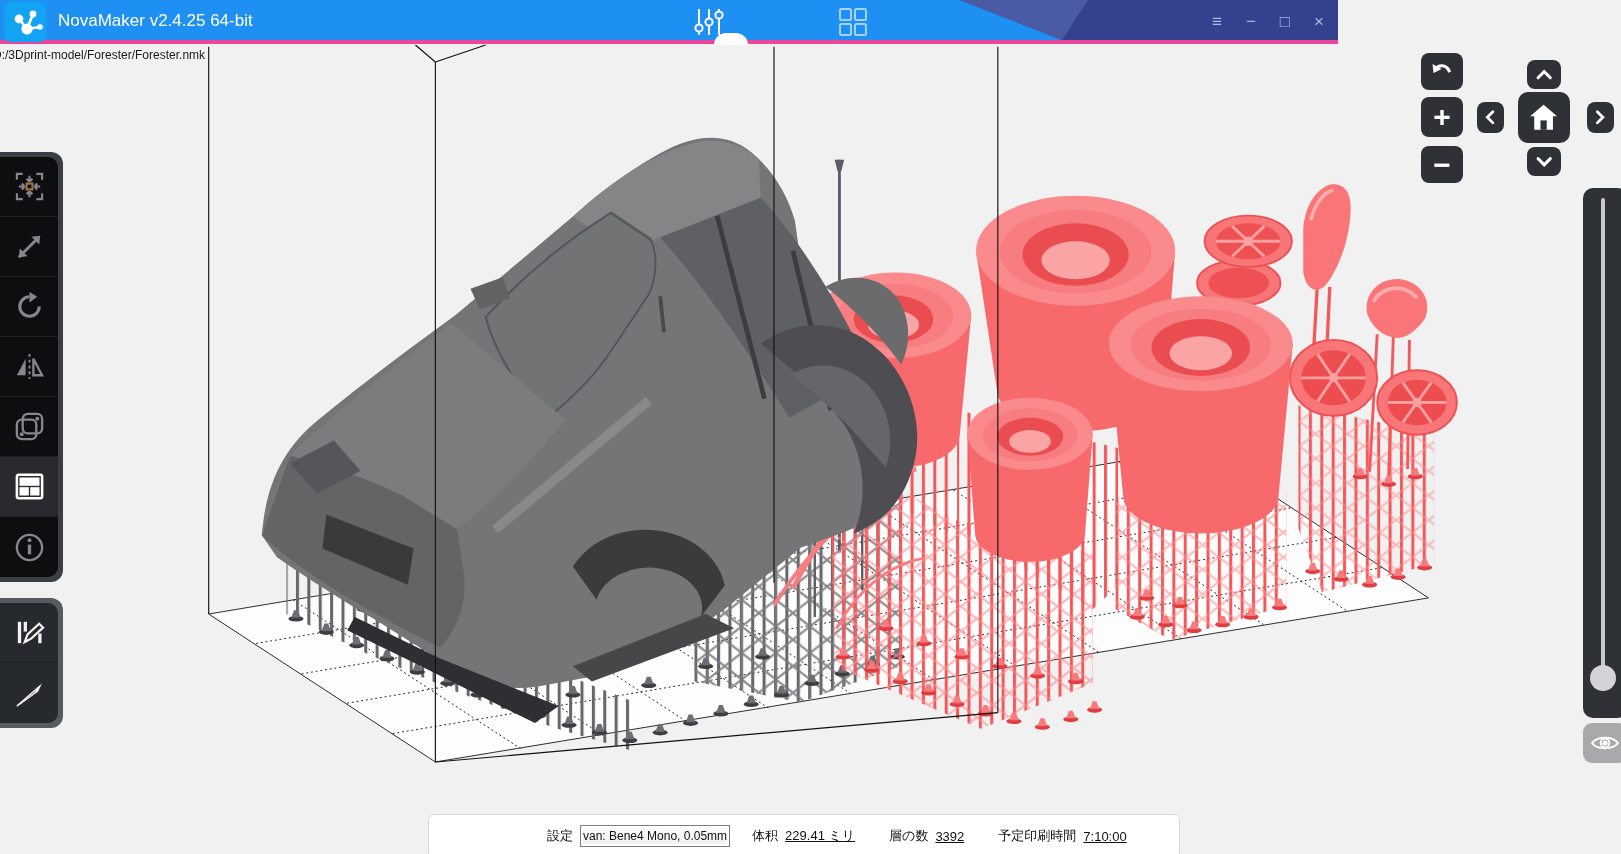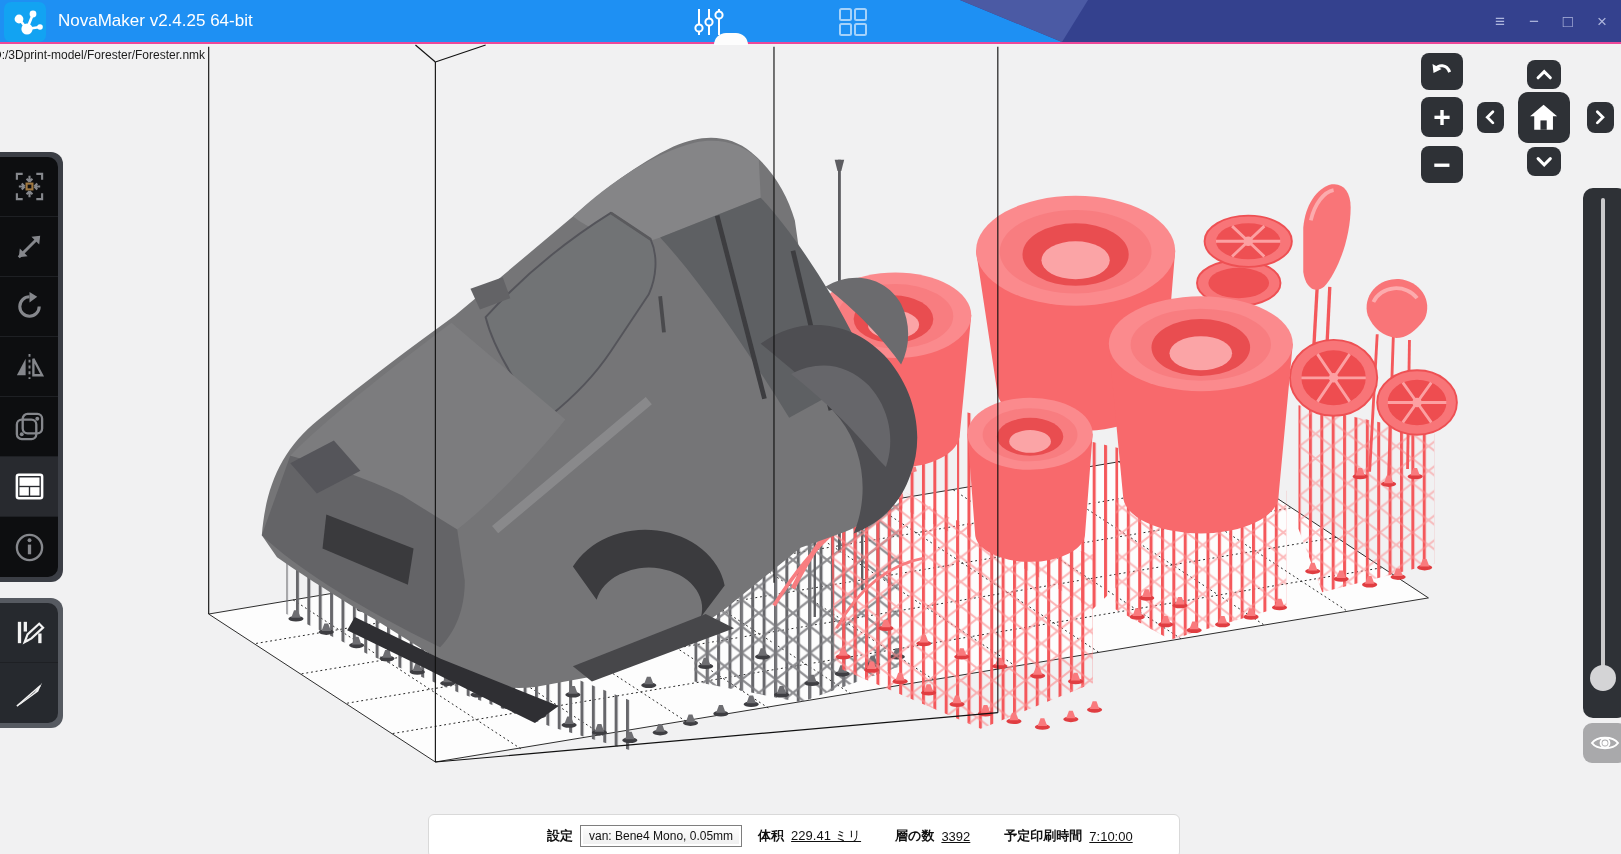--- a/index.html
+++ b/index.html
@@ -1,22 +1,22 @@
 <!DOCTYPE html>
 <html><head>
 <meta charset="utf-8">
 <style>
   * { margin:0; padding:0; box-sizing:border-box; }
   html,body { width:1621px; height:854px; overflow:hidden;
     font-family:"Liberation Sans", sans-serif; background:#f1f1f2; }
   #app { position:relative; width:1621px; height:854px; }
 
   
-  .titlebar { position:absolute; left:0; top:0; width:1621px; height:44px;
-    background:#34418e; border-bottom:2px solid #ec4899; z-index:30; }
+  .titlebar { position:absolute; left:0; top:0; width:1338px; height:44px;
+    background:#34418e; border-bottom:4px solid #ec4899; z-index:30; }
   .titlebar .blue-wedge { position:absolute; inset:0;
     background:#1e90f3; clip-path:polygon(0 0,960px 0,1062px 100%,0 100%); }
   .titlebar .mid-wedge { position:absolute; inset:0;
     background:#4b5aa4; clip-path:polygon(960px 0,1088px 0,1062px 100%); }
   .app-logo { position:absolute; left:4px; top:2px; width:42px; height:40px;
     background:#12a3f2; border-radius:7px; }
   .app-title { position:absolute; left:58px; top:11px; color:#fff; font-size:17px; }
   .tb-icon { position:absolute; top:6px; width:34px; height:32px; }
   .tb-sliders { left:692px; }
   .tb-grid { left:836px; opacity:.6; }
@@ -71,25 +71,25 @@
     background:#d4d4d6; border-radius:50%; cursor:pointer; }
   .eye-btn { position:absolute; left:1583px; top:723px; width:44px; height:40px;
     background:#a9a9ab; border-radius:9px; display:flex; align-items:center;
     justify-content:center; z-index:10; cursor:pointer; }
 
   
   .statusbar { position:absolute; left:428px; top:814px; width:752px; height:44px;
     background:#ffffff; border:1px solid #d9d9d9; border-radius:6px; z-index:20;
     display:flex; align-items:center; padding-left:118px; gap:0; font-size:13px;
     color:#111; }
-  .statusbar .lbl { font-weight:bold; margin-right:7px; white-space:nowrap; }
+  .statusbar .lbl { font-weight:normal; margin-right:7px; white-space:nowrap; }
   .statusbar .val { margin-right:34px; white-space:nowrap;text-decoration:underline; }
   .profile-box { border:1px solid #7e7e7e; box-shadow:inset 0 0 0 2px #fff;
-    background:linear-gradient(#fdfdfd,#efefef); font-size:12px; padding:3px 8px;
-    margin-right:16px; white-space:nowrap; cursor:pointer; }
+    background:linear-gradient(#fdfdfd,#efefef); font-size:12px; padding:3px 2px;
+    margin-right:22px; white-space:nowrap; cursor:pointer; }
 </style>
 </head>
 <body>
 
 <div id="app">
 
   <div class="viewport">
     <svg width="1621" height="810" viewBox="0 44 1621 854">
       <defs>
         <pattern id="gsup" width="12" height="10" patternUnits="userSpaceOnUse">

